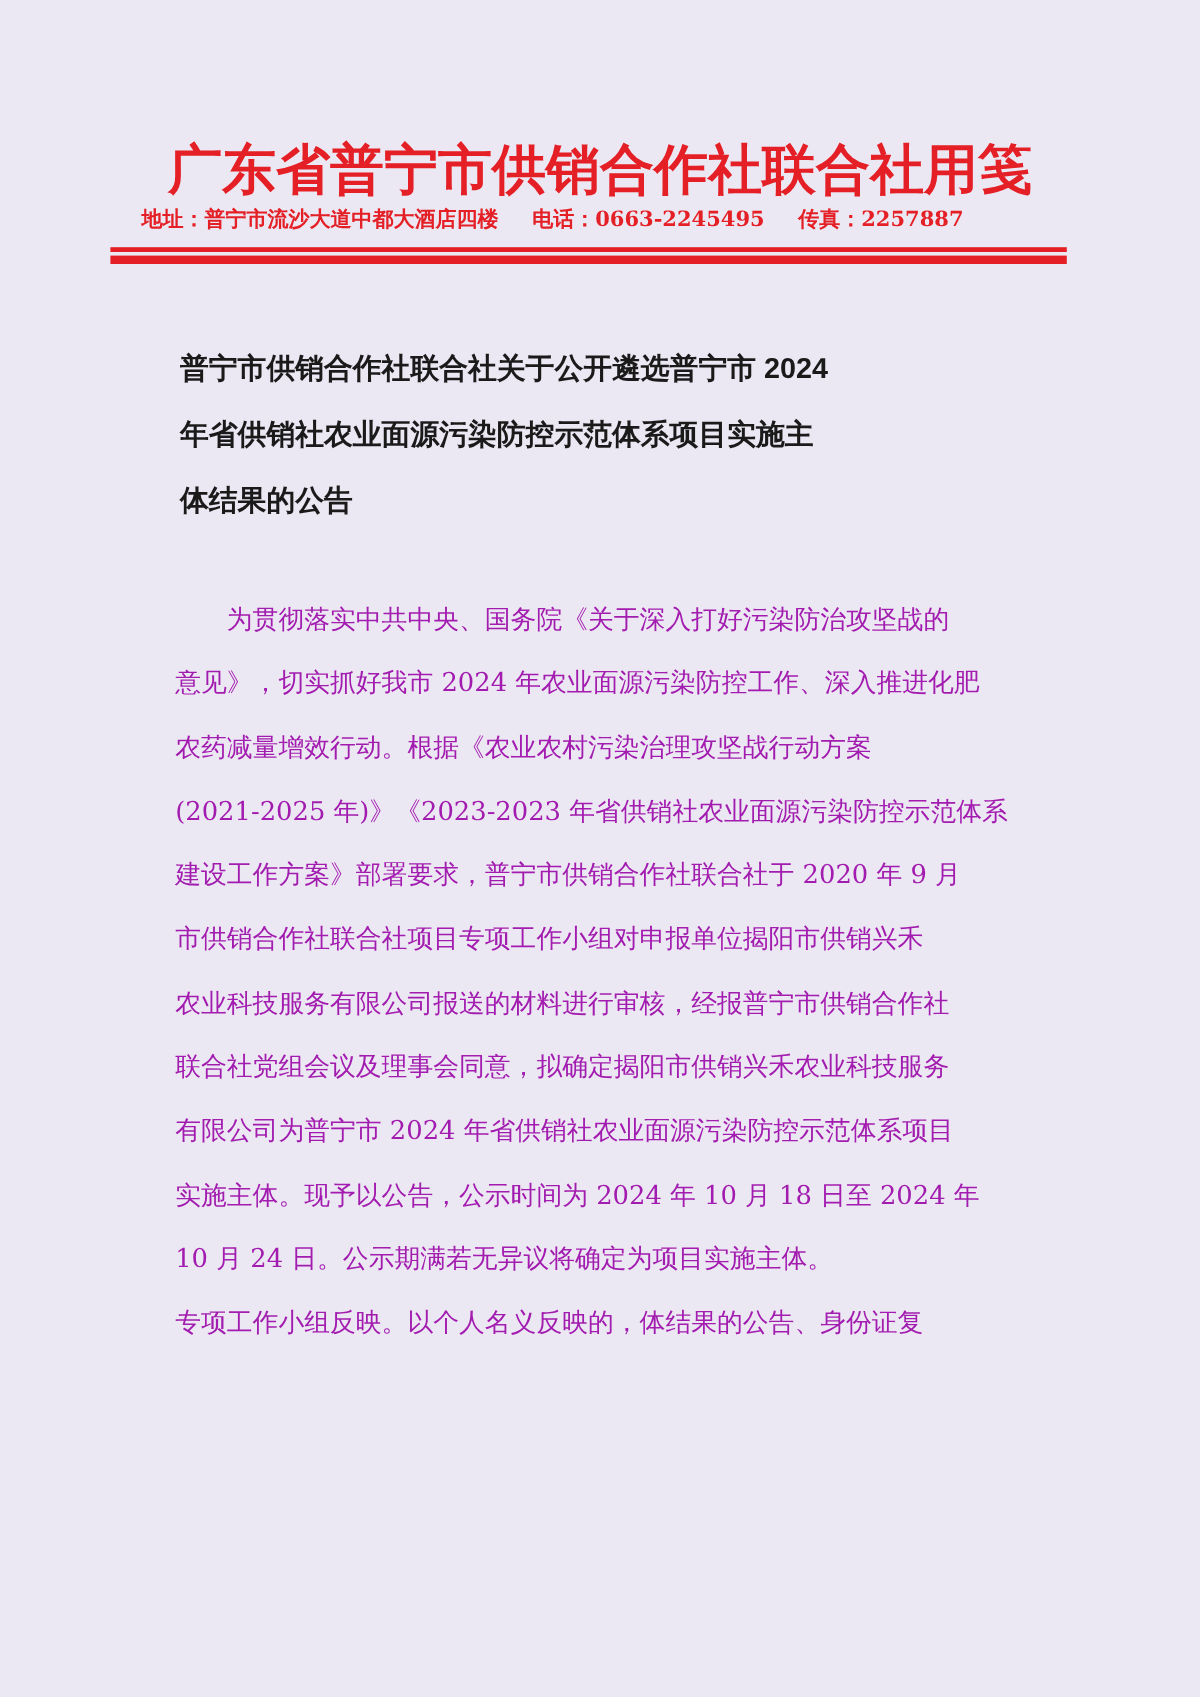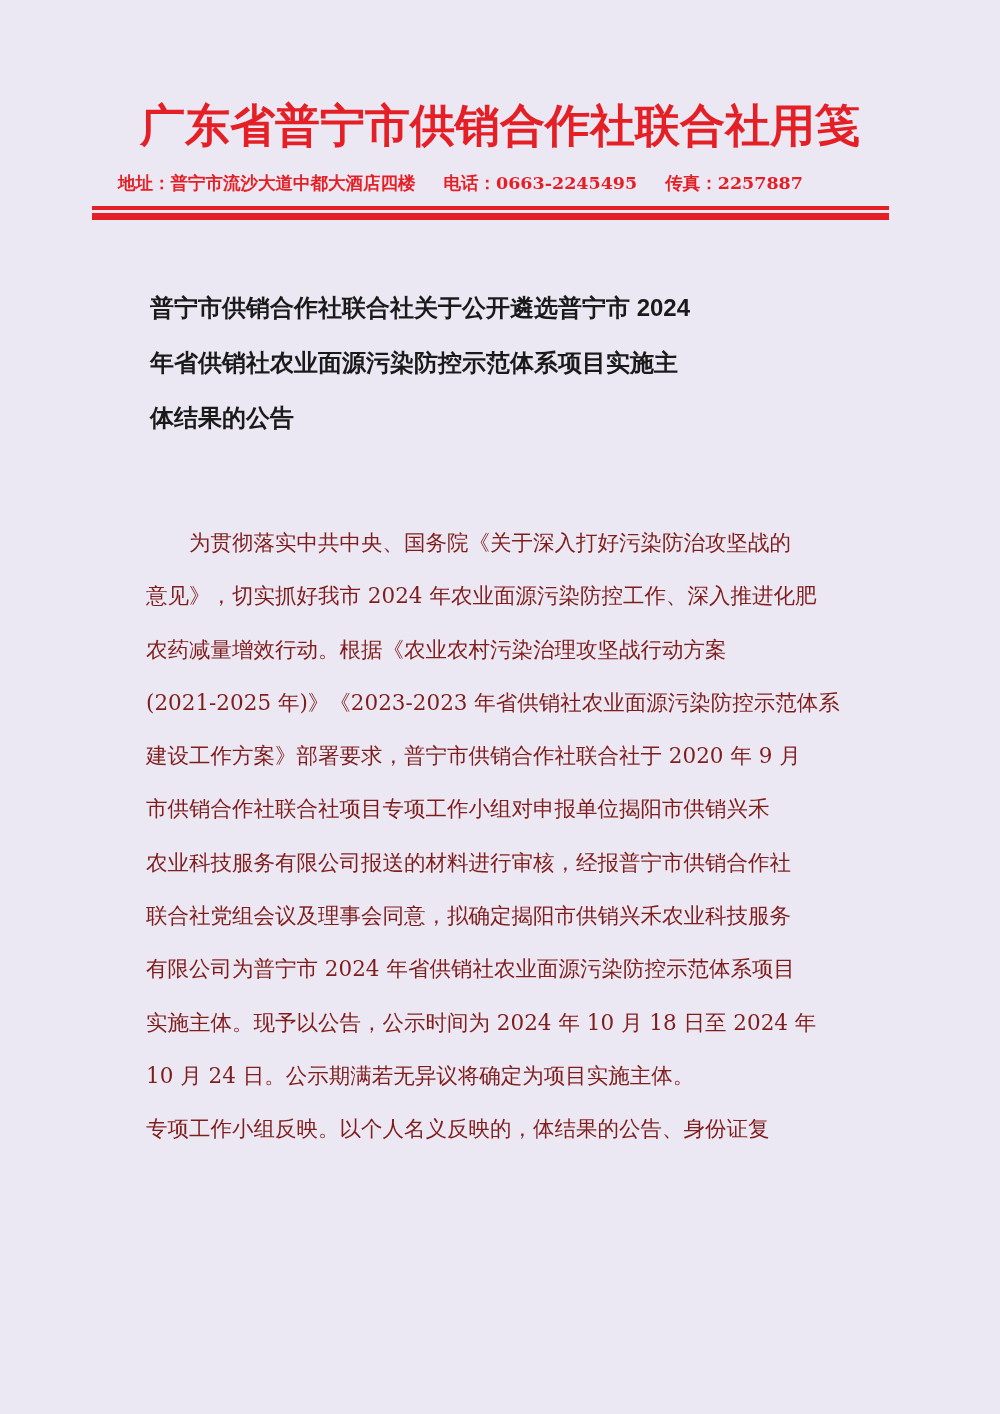--- a/index.html
+++ b/index.html
@@ -4,21 +4,21 @@
 <style>
   html, body { margin: 0; padding: 0; }
   body {
     width: 1000px; height: 1414px; overflow: hidden;
     background: #ece8f3;
     font-family: "DejaVu Serif", "Liberation Serif", serif;
     color: #1a1a1a;
     position: relative;
   }
   .letterhead-title {
-    position: absolute; left: 95px; top: 96px; width: 810px;
+    position: absolute; left: 95px; top: 112px; width: 810px;
     text-align: center;
     color: #e41f26;
     font-family: "DejaVu Serif", serif;
     font-size: 45px; font-weight: bold; letter-spacing: 0px;
     line-height: 60px;
     white-space: nowrap;
   }
   .letterhead-address {
     position: absolute; left: 118px; top: 170px; width: 780px;
     color: #e41f26;
@@ -38,25 +38,25 @@
   }
   .doc-title {
     position: absolute; left: 150px; top: 280px; width: 700px;
     text-align: left;
     font-family: Liberation Sans, sans-serif;
     font-size: 24px; font-weight: bold;
     line-height: 55px; color: #1a1a1a;
   }
   .doc-title div { white-space: nowrap; }
   .body-text {
-    position: absolute; left: 146px; top: 516px; width: 700px;
+    position: absolute; left: 146px; top: 490px; width: 700px;
     font-family: "DejaVu Serif", serif;
     font-size: 21.5px;
     line-height: 53.3px;
-    color: #7f1d1d;
+    color: #a21caf;
   }
   .body-text .line { white-space: nowrap; height: 53.3px; }
   .indent { padding-left: 43px; }
 </style>
 </head>
 <body>
 
 <div class="letterhead-title">广东省普宁市供销合作社联合社用笺</div>
 <div class="letterhead-address">
   <span class="addr-part">地址：普宁市流沙大道中都大酒店四楼</span>

